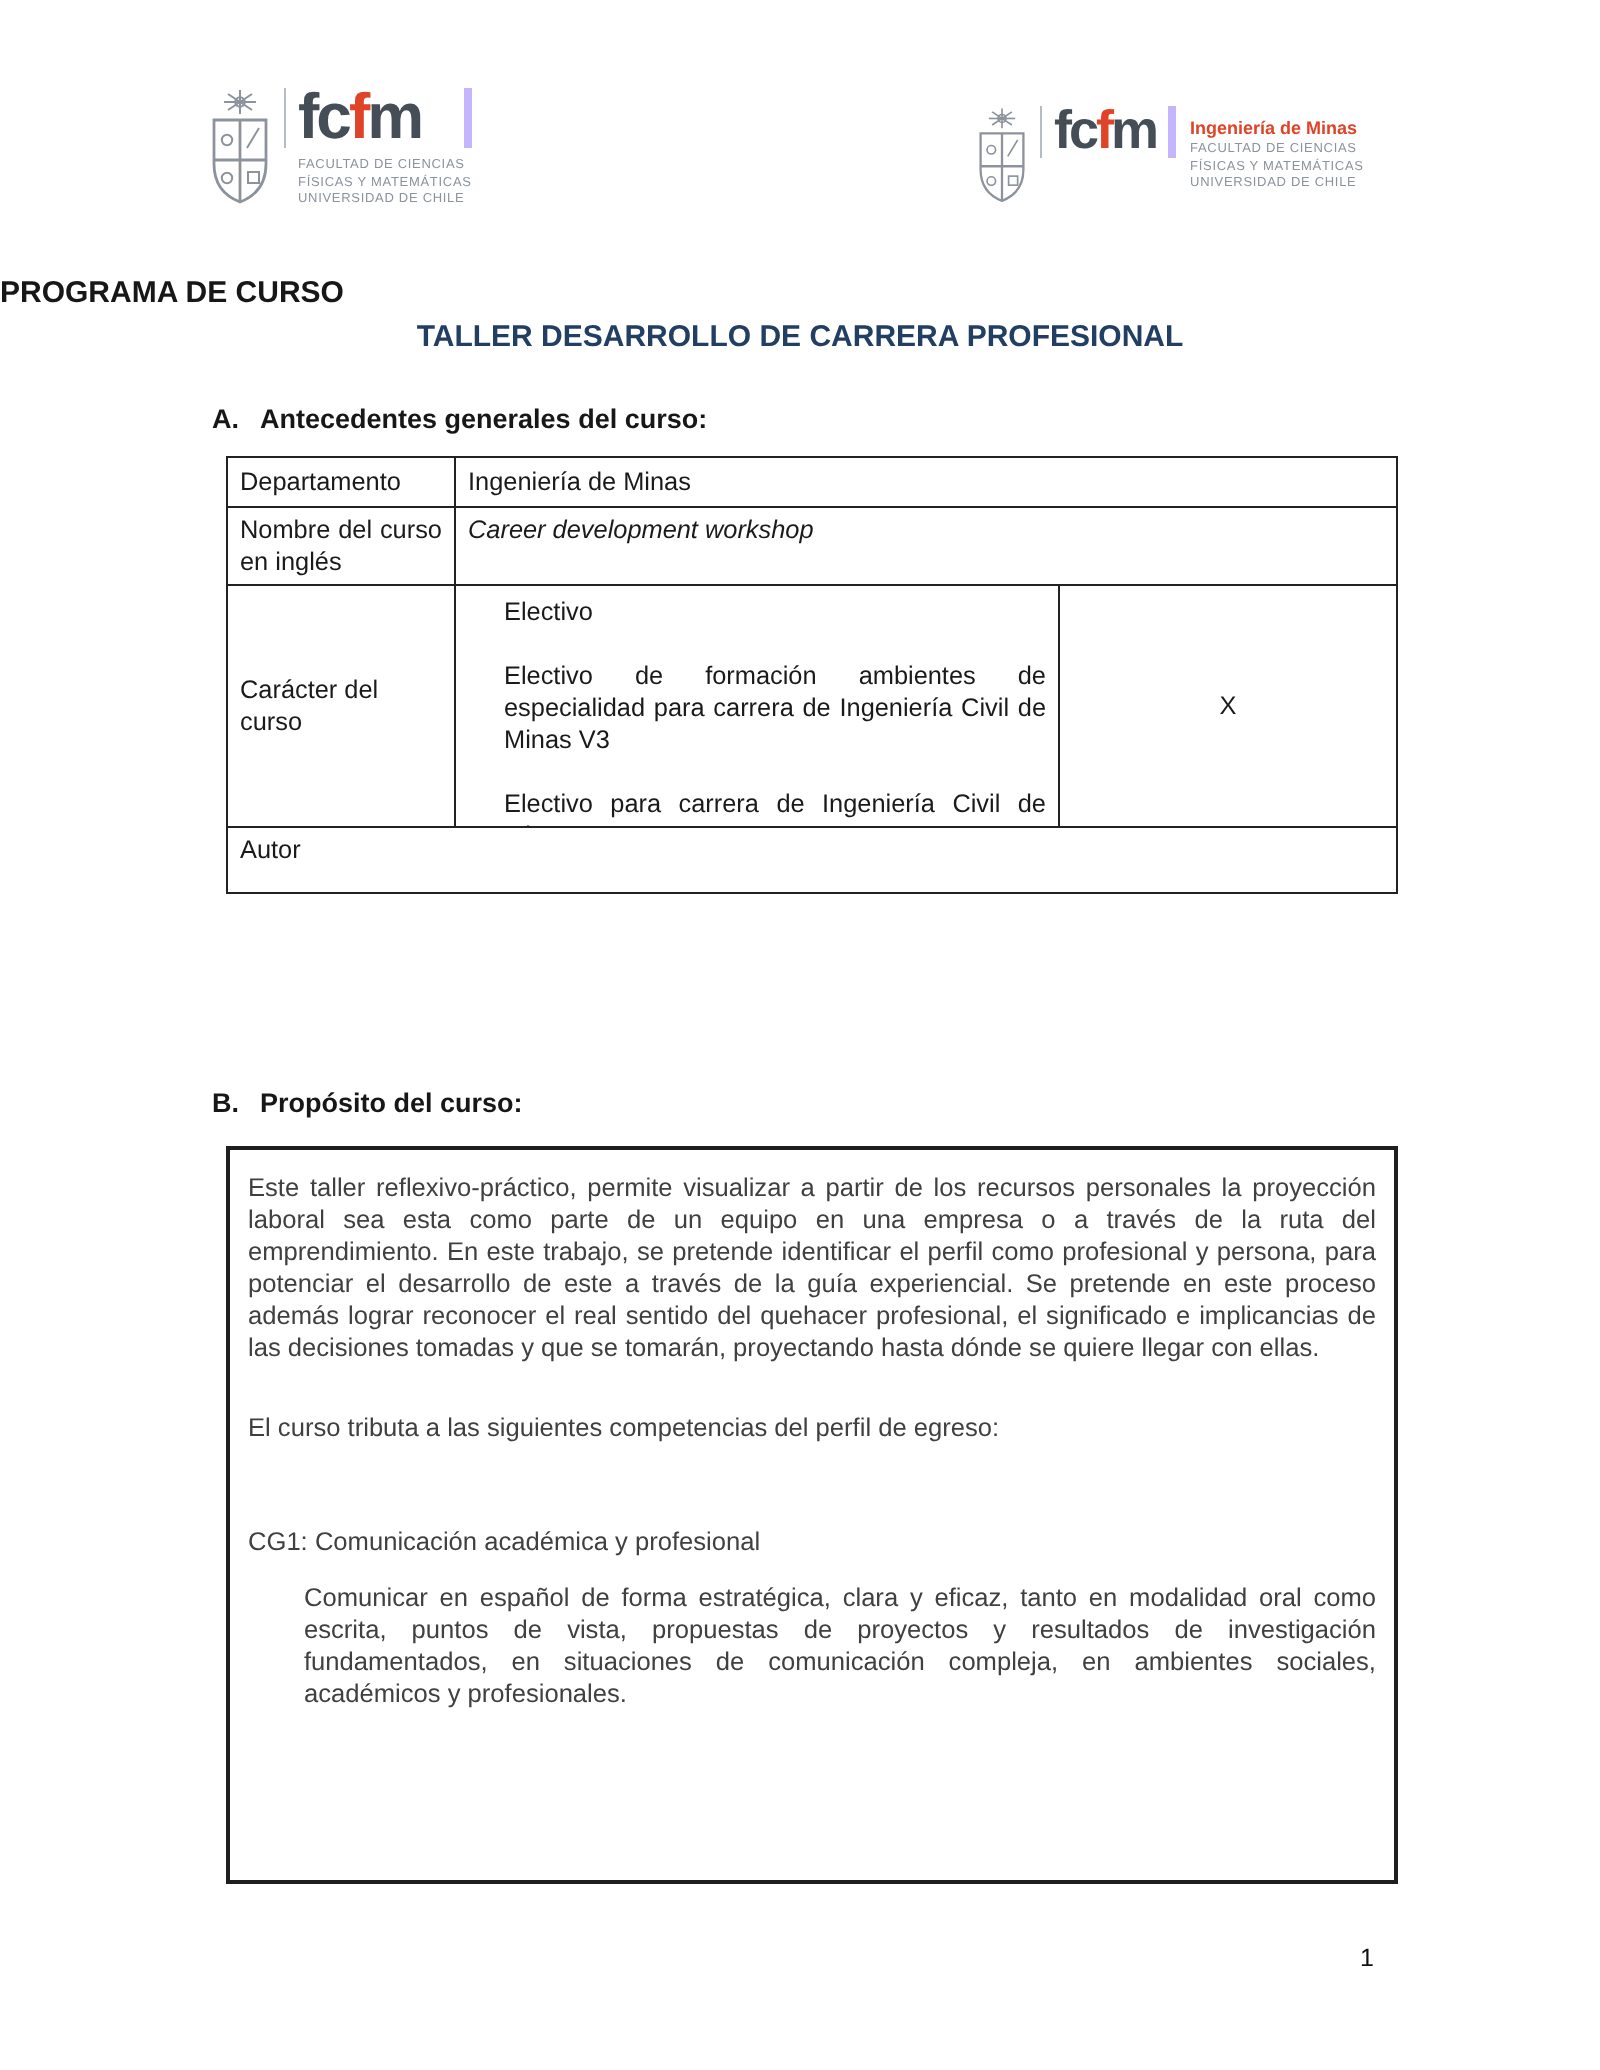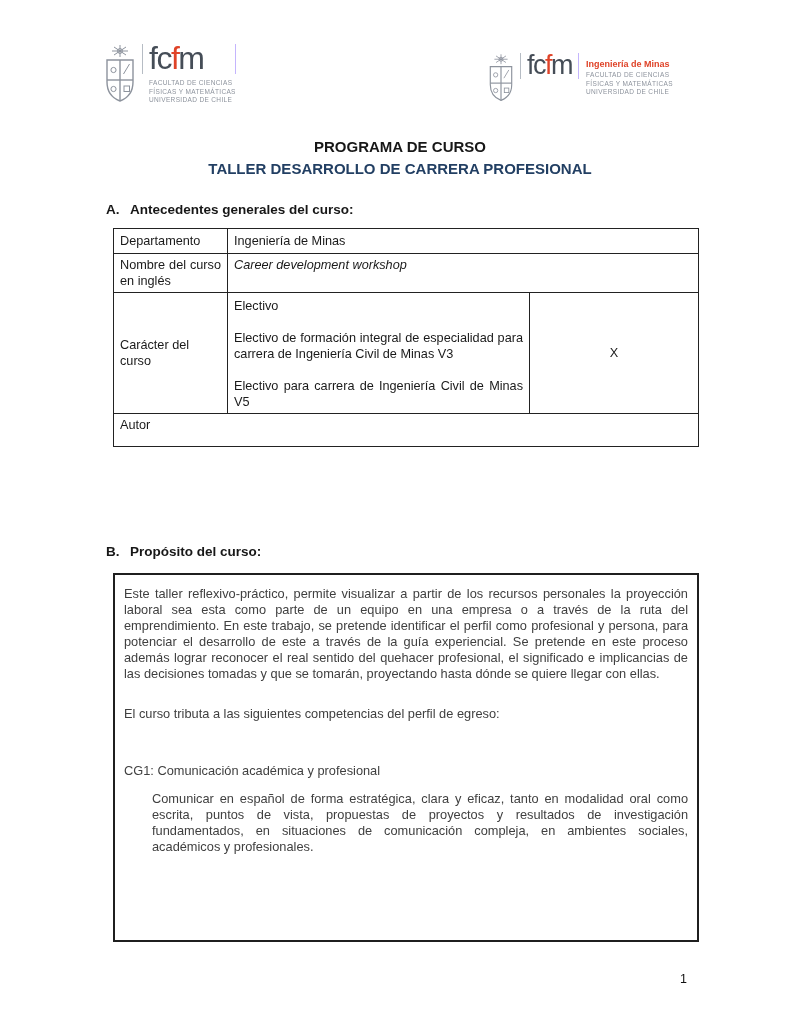--- a/index.html
+++ b/index.html
@@ -7,40 +7,40 @@
     position:relative;width:800px;height:1035px;background:#fff;
     font-family:"Liberation Sans",sans-serif;color:#1a1a1a;overflow:hidden;
   }
   
   .logo{position:absolute;display:flex;align-items:flex-start;}
   .logo-left{left:103px;top:44px;}
   .logo-right{left:487px;top:53px;}
   .shield{flex:0 0 auto;stroke:var(--logo-gray,#9aa1ab);fill:none;stroke-width:1.4;}
   .logo-main{margin-left:5px;}
   .fcfm{
-    border-left:1px solid #b6bcc4;border-right:1px solid #c4b5fd;
+    border-left:1px solid #b6bcc4;border-right:4px solid #c4b5fd;
     padding:1px 6px 3px 6px;
-    font-weight:normal;letter-spacing:-1.5px;line-height:.82;
+    font-weight:bold;letter-spacing:-1.5px;line-height:.82;
     color:var(--logo-dark,#454d57);
   }
   .fcfm-big{font-size:32px;}
   .fcfm-small{font-size:27px;}
   .fcfm .accent{color:var(--accent-red,#df4328);}
   .logo-caption{
     margin:5px 0 0 7px;font-size:6.5px;letter-spacing:.35px;line-height:8.5px;
     color:var(--logo-gray,#8d939d);white-space:nowrap;
   }
   .right-caption{margin-left:7px;padding-top:6px;}
   .dept-line{
     font-size:9px;font-weight:bold;color:var(--accent-red,#d53c28);
     margin-bottom:2px;white-space:nowrap;
   }
   .right-caption .logo-caption{margin:0;}
   
-  .doc-title1{position:absolute;top:138px;left:0;right:0;text-align:center;
+  .doc-title1{position:absolute;top:138px;left:0;right:0;
     font-size:15px;font-weight:bold;color:#171717;}
   .doc-title2{position:absolute;top:160px;left:0;right:0;text-align:center;
     font-size:15px;font-weight:bold;color:var(--title-blue,#223f63);}
   
   .sec-heading{position:absolute;left:106px;display:flex;font-size:13.5px;font-weight:bold;color:#171717;}
   .sec-heading .marker{width:24px;flex:0 0 auto;}
   .sec-a{top:202px;}
   .sec-b{top:544px;}
   
   .tbl{
@@ -55,21 +55,21 @@
   }
   .tcell:last-child{border-right:none;}
   .r1{height:24px;} .r2{height:39px;} .r3{height:38px;} .r4{height:39px;}
   .r5{height:120px;} .r6{height:32px;}
   .w-label{width:114px;flex:0 0 auto;}
   .top{align-items:flex-start;}
   .ctr{justify-content:center;text-align:center;}
   .just{display:block;width:100%;text-align:justify;}
   .italic{font-style:italic;}
   .car-items{display:block;width:100%;padding-top:2px;}
-  .car-items p{margin:0 0 16px 0;text-align:justify;}
+  .car-items p{margin:0 0 16px 18px;text-align:justify;}
   .car-items p:last-child{margin-bottom:0;}
   
   .purpose-box{
     position:absolute;left:113px;top:573px;width:586px;height:369px;
     box-sizing:border-box;border:2px solid #1f1f1f;
     padding:11px 9px;font-size:12.8px;line-height:16px;color:#404040;
   }
   .purpose-box .p1{margin:0 0 24px 0;text-align:justify;}
   .purpose-box .p2{margin:0 0 41px 0;}
   .cg1-line{margin:0 0 12px 0;}
@@ -163,21 +163,21 @@
         </div>
       <div class="tcell top italic" style="width:470px;">Career development workshop</div>
     </div>
 
 
     <div class="trow r5">
       <div class="tcell w-label">Carácter del curso</div>
       <div class="tcell top" style="width:302px;">
         <div class="car-items">
           <p>Electivo</p>
-          <p>Electivo de formación integral de especialidad para carrera de Ingeniería Civil de Minas V3</p>
+          <p>Electivo de formación ambientes de especialidad para carrera de Ingeniería Civil de Minas V3</p>
           <p>Electivo para carrera de Ingeniería Civil de Minas V5</p>
         </div>
       </div>
       <div class="tcell ctr" style="width:168px;">X</div>
     </div>
 
     <div class="trow r6">
       <div class="tcell top" style="width:470px;">Autor</div>
     </div>
 

